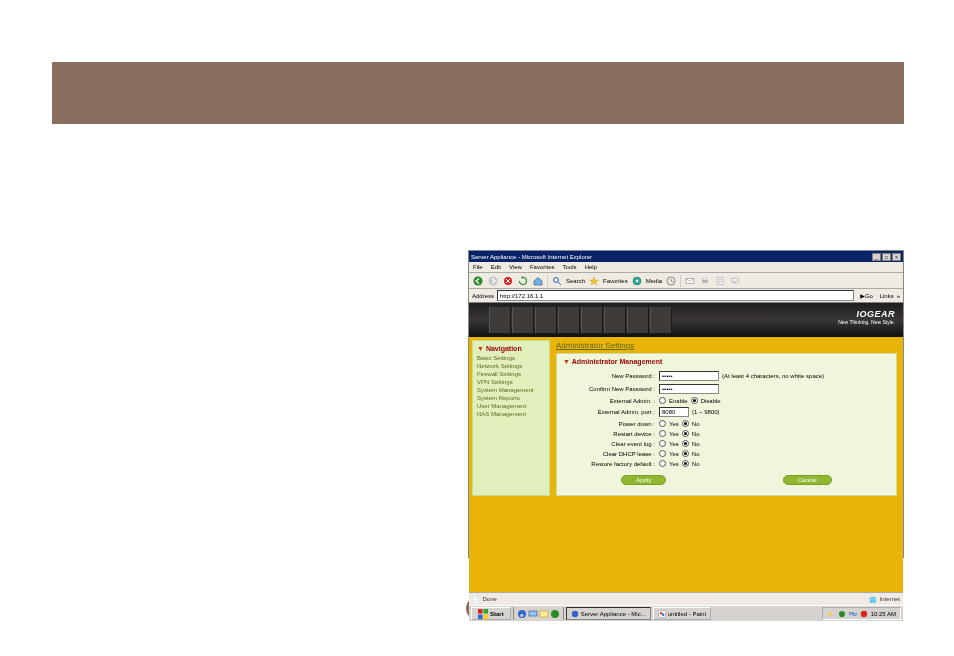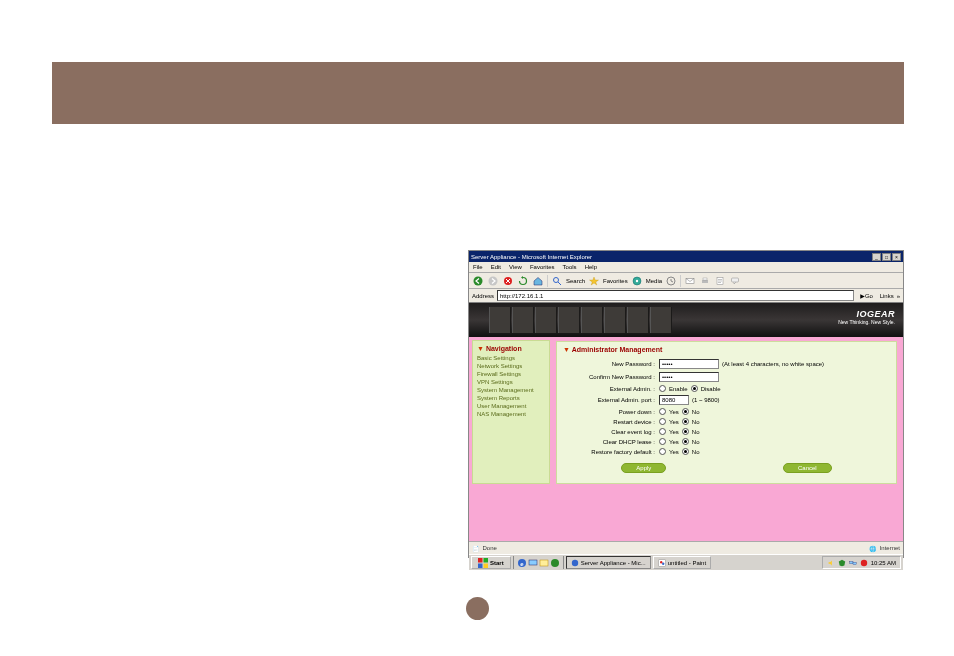--- a/index.html
+++ b/index.html
@@ -13,21 +13,21 @@
   .win-btn { width:9px; height:8px; background:#d6d3ce; border:1px solid #808080; display:flex; align-items:center; justify-content:center; font-size:5px; color:#000; }
   .menubar { height:11px; background:#efebe2; display:flex; align-items:center; gap:8px; padding:0 4px; border-bottom:1px solid #aaa; color:#000; }
   .toolbar { height:16px; background:#efebe2; display:flex; align-items:center; gap:3px; padding:0 3px; border-bottom:1px solid #aaa; }
   .tbtn { min-width:12px; height:12px; display:flex; align-items:center; justify-content:center; border:1px solid transparent; color:#444; font-size:8px; }
   .tbtn svg { width:10px; height:10px; }
   .tsep { width:1px; height:12px; background:#ccc; }
   .tlabel { color:#000; font-size:6px; }
   .addrbar { height:14px; background:#efebe2; display:flex; align-items:center; gap:3px; padding:0 3px; border-bottom:1px solid #808080; }
   .addr-input { flex:1; height:11px; border:1px inset #888; background:#fff; font-size:6px; padding:0 2px; }
   .addr-go { width:20px; text-align:center; font-size:6px; }
-  .page-body { height:238px; background:#f9a8d4; overflow:hidden; position:relative; }
+  .page-body { height:289px; background:#eab308; overflow:hidden; position:relative; }
   .hero { height:34px; background:linear-gradient(to bottom,#1f1d1d 0%,#3a3636 50%,#101010 100%); position:relative; }
   .hero-logo { position:absolute; right:8px; top:6px; color:#fff; text-align:right; }
   .hero-logo .b { font-weight:bold; font-style:italic; font-size:9px; letter-spacing:0.5px; }
   .hero-logo .s { font-size:5px; }
   .hero-blocks { position:absolute; left:20px; top:4px; display:flex; gap:1px; }
   .hero-blocks div { width:22px; height:26px; background:#3e3b38; border-right:1px solid #1b1a19; border-left:1px solid #555; }
   .content-row { display:flex; }
   .sidebar { width:78px; background:#e1efbd; border:1px solid #c9db93; margin:3px 0 0 3px; padding:4px 4px; }
   .nav-head { color:#9b0000; font-weight:bold; font-size:7px; margin-bottom:3px; }
   .nav-head .tri { color:#cc3300; }
@@ -200,20 +200,21 @@
         <a class="nav-link">Basic Settings</a>
         <a class="nav-link">Network Settings</a>
         <a class="nav-link">Firewall Settings</a>
         <a class="nav-link">VPN Settings</a>
         <a class="nav-link">System Management</a>
         <a class="nav-link">System Reports</a>
         <a class="nav-link">User Management</a>
         <a class="nav-link">NAS Management</a>
       </div>
       <div class="main">
+        <div class="main-title">Administrator Settings</div>
         <div class="panel">
           <div class="panel-head"><span class="tri">▼</span> <span>Administrator Management</span></div>
 
           <div class="form-row">
             <div class="form-label">New Password :</div>
             <div class="form-ctrl">
               <input class="txtin" type="password" value="*****" style="">
               <span class="hint">(At least 4 characters, no white space)</span>
             </div>
           </div>

